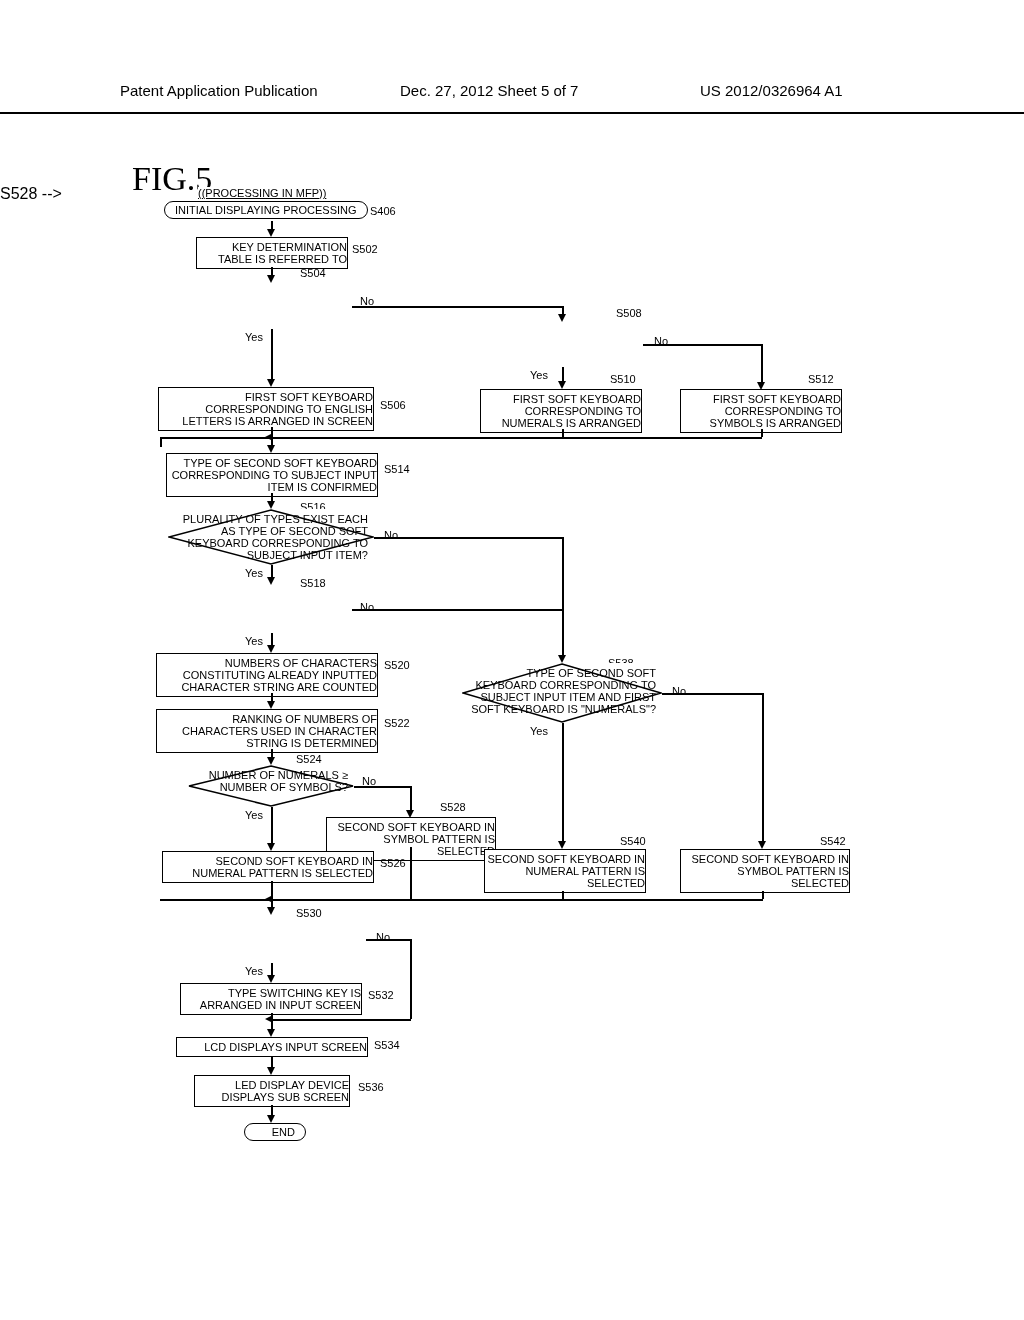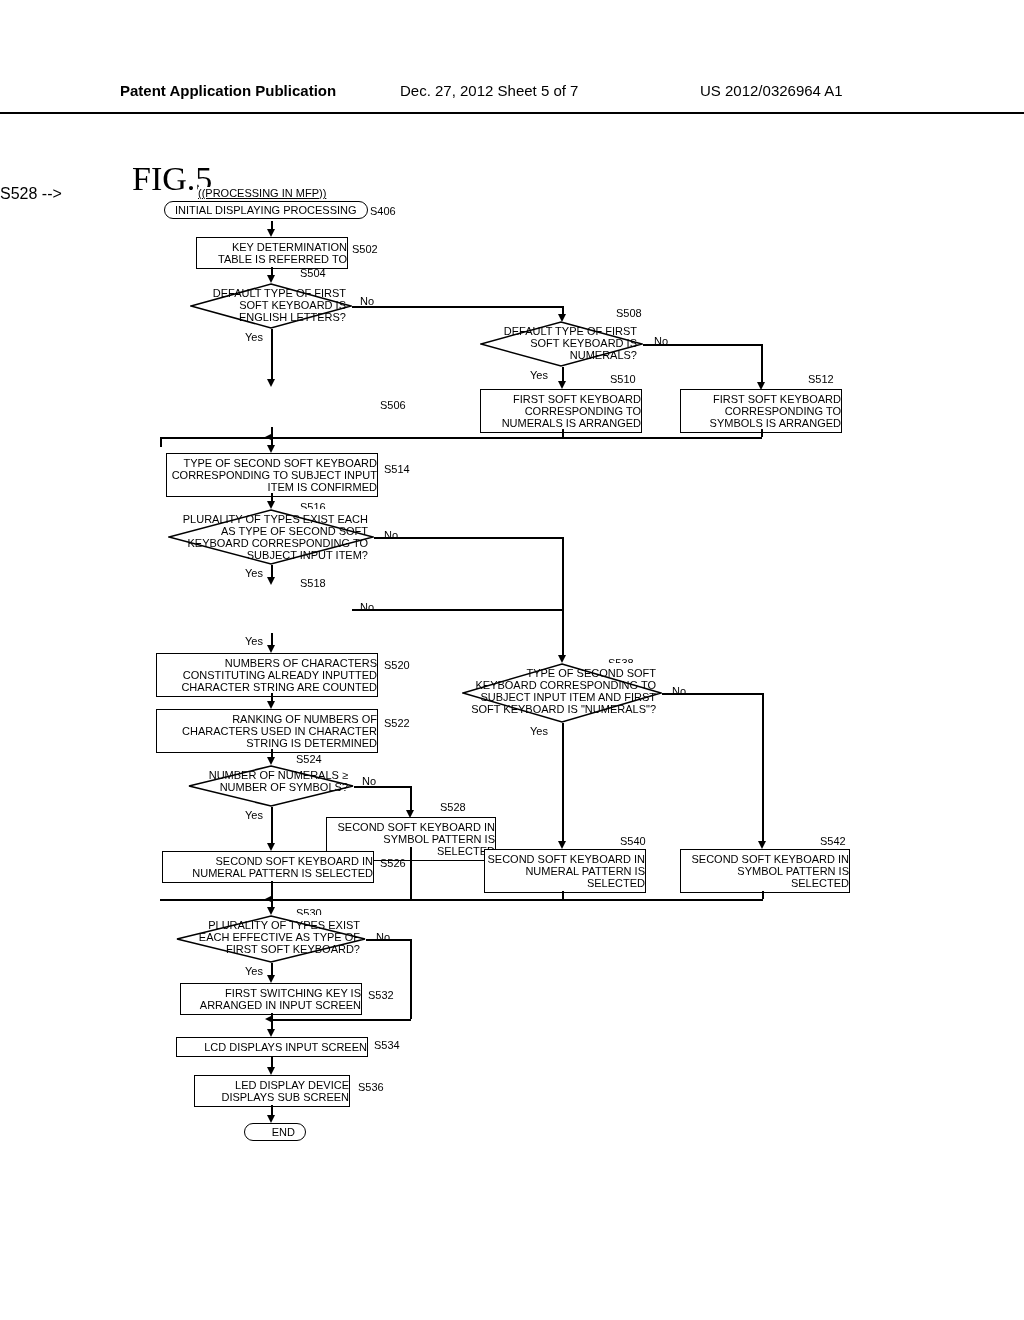--- a/index.html
+++ b/index.html
@@ -1,18 +1,18 @@
 <!DOCTYPE html>
 <html><head>
 <meta charset="utf-8">
 <style>
   html,body{margin:0;padding:0;background:#fff;font-family:Arial,Helvetica,sans-serif;color:#000}
   .page{width:1024px;height:1320px;position:relative;background:#fff}
   .hdr{position:absolute;left:0;top:82px;width:1024px;height:30px;border-bottom:2px solid #000}
-  .hdr .left{position:absolute;left:120px;top:0;font-weight:bold;font-size:15px}
+  .hdr .left{position:absolute;left:120px;top:0;font-weight:normal;font-size:15px}
   .hdr .mid{position:absolute;left:400px;top:0;font-size:15px}
   .hdr .right{position:absolute;left:700px;top:0;font-size:15px}
   .figlabel{position:absolute;left:132px;top:160px;font-family:"Times New Roman",serif;font-size:34px}
   .flow{position:absolute;left:0;top:185px;width:1024px;height:1100px}
   .node{position:absolute;font-size:11px;line-height:1.1;text-align:right;background:#fff}
   .term{border:1.5px solid #000;border-radius:14px;padding:2px 10px}
   .proc{border:1.5px solid #000;padding:3px 0}
   .dia{border:none}
   .dia svg{position:absolute;left:0;top:0;width:100%;height:100%}
   .dia .txt{position:relative;z-index:2;padding:4px 6px}
@@ -46,50 +46,39 @@
     <div class="arrow v" style="left:271px;top:36px;height:10px"></div><div class="ah down" style="left:267px;top:44px"></div>
 
     
     <div class="node proc" style="left:196px;top:52px;width:150px">KEY DETERMINATION TABLE IS REFERRED TO</div>
     <div class="step" style="left:352px;top:58px">S502</div>
 
     <div class="arrow v" style="left:271px;top:82px;height:10px"></div><div class="ah down" style="left:267px;top:90px"></div>
     <div class="step" style="left:300px;top:82px">S504</div>
 
     
-    <div class="node dia" style="left:190px;top:98px;width:162px;height:46px">
-      <svg viewBox="0 0 162 46" preserveAspectRatio="none">
-          <polygon points="81,1 161,23 81,45 1,23" fill="#fff" stroke="#000" stroke-width="1.5"></polygon>
-        </svg>
-      <div class="txt">DEFAULT TYPE OF FIRST SOFT KEYBOARD IS ENGLISH LETTERS?</div>
-    </div>
     <div class="lbl" style="left:360px;top:110px">No</div>
     <div class="lbl" style="left:245px;top:146px">Yes</div>
 
     
     <div class="arrow h" style="left:352px;top:121px;width:210px"></div>
     <div class="arrow v" style="left:562px;top:121px;height:10px"></div><div class="ah down" style="left:558px;top:129px"></div>
     <div class="step" style="left:616px;top:122px">S508</div>
 
     
-    <div class="node dia" style="left:480px;top:136px;width:163px;height:46px">
-      <svg viewBox="0 0 163 46" preserveAspectRatio="none">
-          <polygon points="81,1 162,23 81,45 1,23" fill="#fff" stroke="#000" stroke-width="1.5"></polygon>
-        </svg>
-      <div class="txt">DEFAULT TYPE OF FIRST SOFT KEYBOARD IS NUMERALS?</div>
-    </div>
     <div class="lbl" style="left:654px;top:150px">No</div>
     <div class="lbl" style="left:530px;top:184px">Yes</div>
     <div class="step" style="left:610px;top:188px">S510</div>
     <div class="step" style="left:808px;top:188px">S512</div>
 
     
     <div class="arrow v" style="left:271px;top:144px;height:52px"></div><div class="ah down" style="left:267px;top:194px"></div>
 
     
+    <div class="node proc" style="left:158px;top:202px;width:214px">FIRST SOFT KEYBOARD CORRESPONDING TO ENGLISH LETTERS IS ARRANGED IN SCREEN</div>
     <div class="step" style="left:380px;top:214px">S506</div>
 
     
     <div class="arrow v" style="left:562px;top:182px;height:16px"></div><div class="ah down" style="left:558px;top:196px"></div>
     
     <div class="arrow h" style="left:643px;top:159px;width:118px"></div>
     <div class="arrow v" style="left:761px;top:159px;height:40px"></div><div class="ah down" style="left:757px;top:197px"></div>
 
     
     <div class="node proc" style="left:480px;top:204px;width:160px">FIRST SOFT KEYBOARD CORRESPONDING TO NUMERALS IS ARRANGED</div>
@@ -205,39 +194,33 @@
     <div class="arrow v" style="left:410px;top:662px;height:52px"></div>
     <div class="arrow v" style="left:562px;top:706px;height:8px"></div>
     <div class="arrow v" style="left:762px;top:706px;height:8px"></div>
     <div class="arrow h" style="left:160px;top:714px;width:603px"></div>
     <div class="arrow v" style="left:160px;top:714px;height:1px"></div>
     <div class="ah left" style="left:265px;top:710px"></div>
     <div class="arrow v" style="left:271px;top:714px;height:10px"></div><div class="ah down" style="left:267px;top:722px"></div>
     <div class="step" style="left:296px;top:722px">S530</div>
 
     
-    <div class="node dia" style="left:176px;top:730px;width:190px;height:48px">
-      <svg viewBox="0 0 190 48" preserveAspectRatio="none">
-          <polygon points="95,1 189,24 95,47 1,24" fill="#fff" stroke="#000" stroke-width="1.5"></polygon>
-        </svg>
-      <div class="txt">PLURALITY OF TYPES EXIST EACH EFFECTIVE AS TYPE OF FIRST SOFT KEYBOARD?</div>
-    </div>
     <div class="lbl" style="left:376px;top:746px">No</div>
     <div class="lbl" style="left:245px;top:780px">Yes</div>
 
     
     <div class="arrow h" style="left:366px;top:754px;width:44px"></div>
     <div class="arrow v" style="left:410px;top:754px;height:80px"></div>
     <div class="arrow h" style="left:271px;top:834px;width:140px"></div>
     <div class="ah left" style="left:265px;top:830px"></div>
 
     <div class="arrow v" style="left:271px;top:778px;height:14px"></div><div class="ah down" style="left:267px;top:790px"></div>
 
     
-    <div class="node proc" style="left:180px;top:798px;width:180px">FIRST SWITCHING KEY IS ARRANGED IN INPUT SCREEN</div>
+    <div class="node proc" style="left:180px;top:798px;width:180px">TYPE SWITCHING KEY IS ARRANGED IN INPUT SCREEN</div>
     <div class="step" style="left:368px;top:804px">S532</div>
 
     <div class="arrow v" style="left:271px;top:828px;height:18px"></div><div class="ah down" style="left:267px;top:844px"></div>
 
     
     <div class="node proc" style="left:176px;top:852px;width:190px">LCD DISPLAYS INPUT SCREEN</div>
     <div class="step" style="left:374px;top:854px">S534</div>
 
     <div class="arrow v" style="left:271px;top:872px;height:12px"></div><div class="ah down" style="left:267px;top:882px"></div>
 

